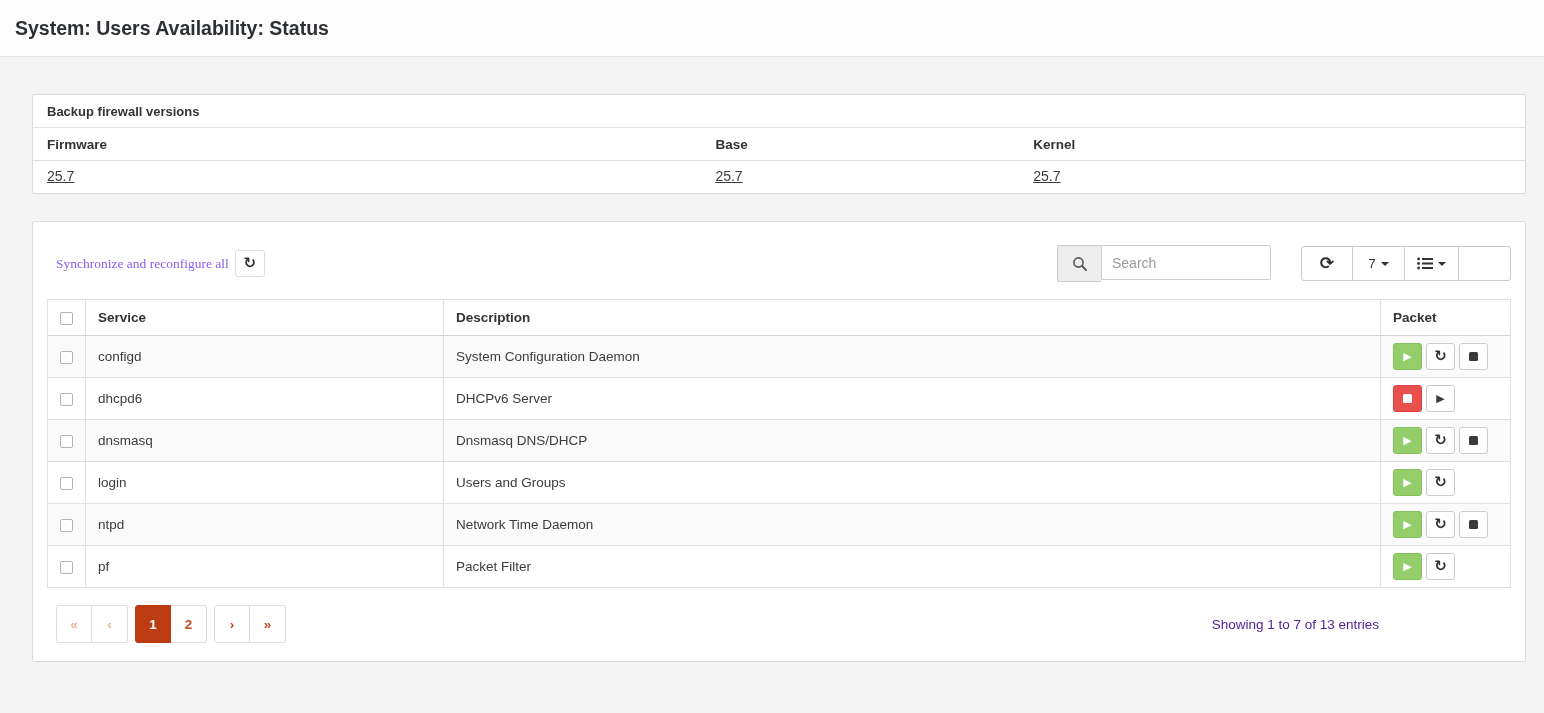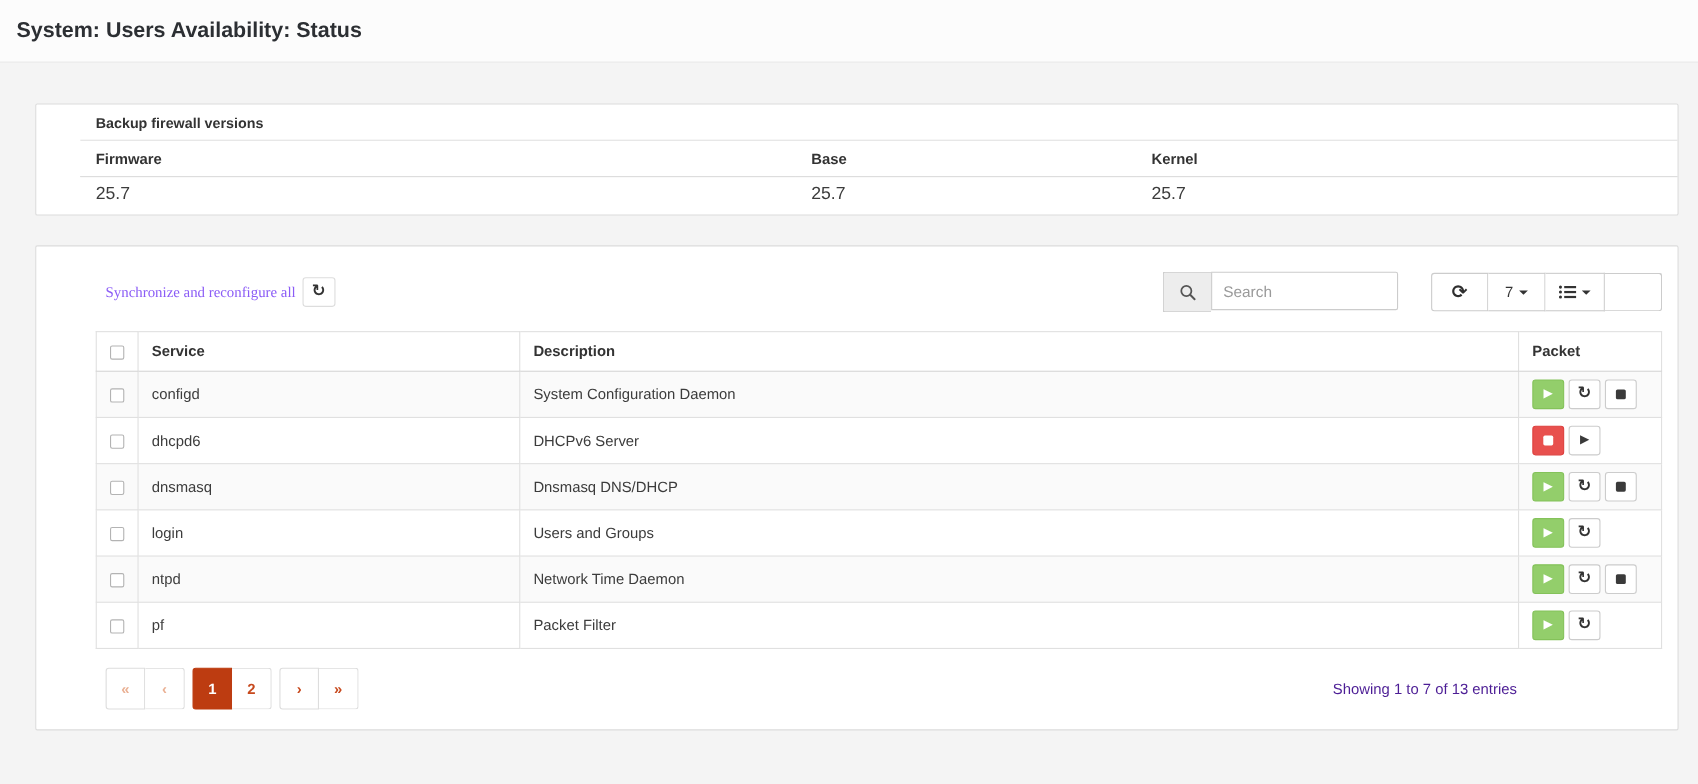--- a/index.html
+++ b/index.html
@@ -12,32 +12,32 @@
   }
   .titlebar {
     background:#fcfcfc; border-bottom:1px solid #e7e7e7;
     padding:17px 15px 16px;
   }
   .titlebar h1 { margin:0; font-size:19.5px; font-weight:bold; color:#2c2f33; }
   .content { padding:37px 18px 0 32px; }
 
   
   .panel {
-    background:#fff; border:1px solid #dcdcdc; border-radius:2px;padding-left:40px;
+    background:#fff; border:1px solid #dcdcdc; border-radius:2px;
   }
   .versions-title {
     font-weight:bold; font-size:13px; color:#333;
     padding:9px 14px 8px; border-bottom:1px solid #e2e2e2;
   }
   table.versions { width:100%; border-collapse:collapse; }
   table.versions th {
     text-align:left; font-size:13.5px; color:#333;
     padding:9px 14px 8px; border-bottom:1px solid #ddd;
   }
-  table.versions td { padding:7px 14px 9px; font-size:16px; }
+  table.versions td { padding:7px 14px 9px; font-size:14px;text-decoration:underline; }
   .col-firmware { width:44.8%; } .col-base { width:21.3%; } .col-kernel { width:33.9%; }
 
   
   .services-panel { margin-top:27px; }
   .grid-toolbar {
     display:flex; justify-content:space-between; align-items:center;
     padding:23px 14px 17px;
   }
   .sync-wrap { display:flex; align-items:center; gap:6px; padding-left:9px; }
   .sync-label { font-size:13.5px; color:#8b5cf6;font-family:Liberation Serif, serif; }

